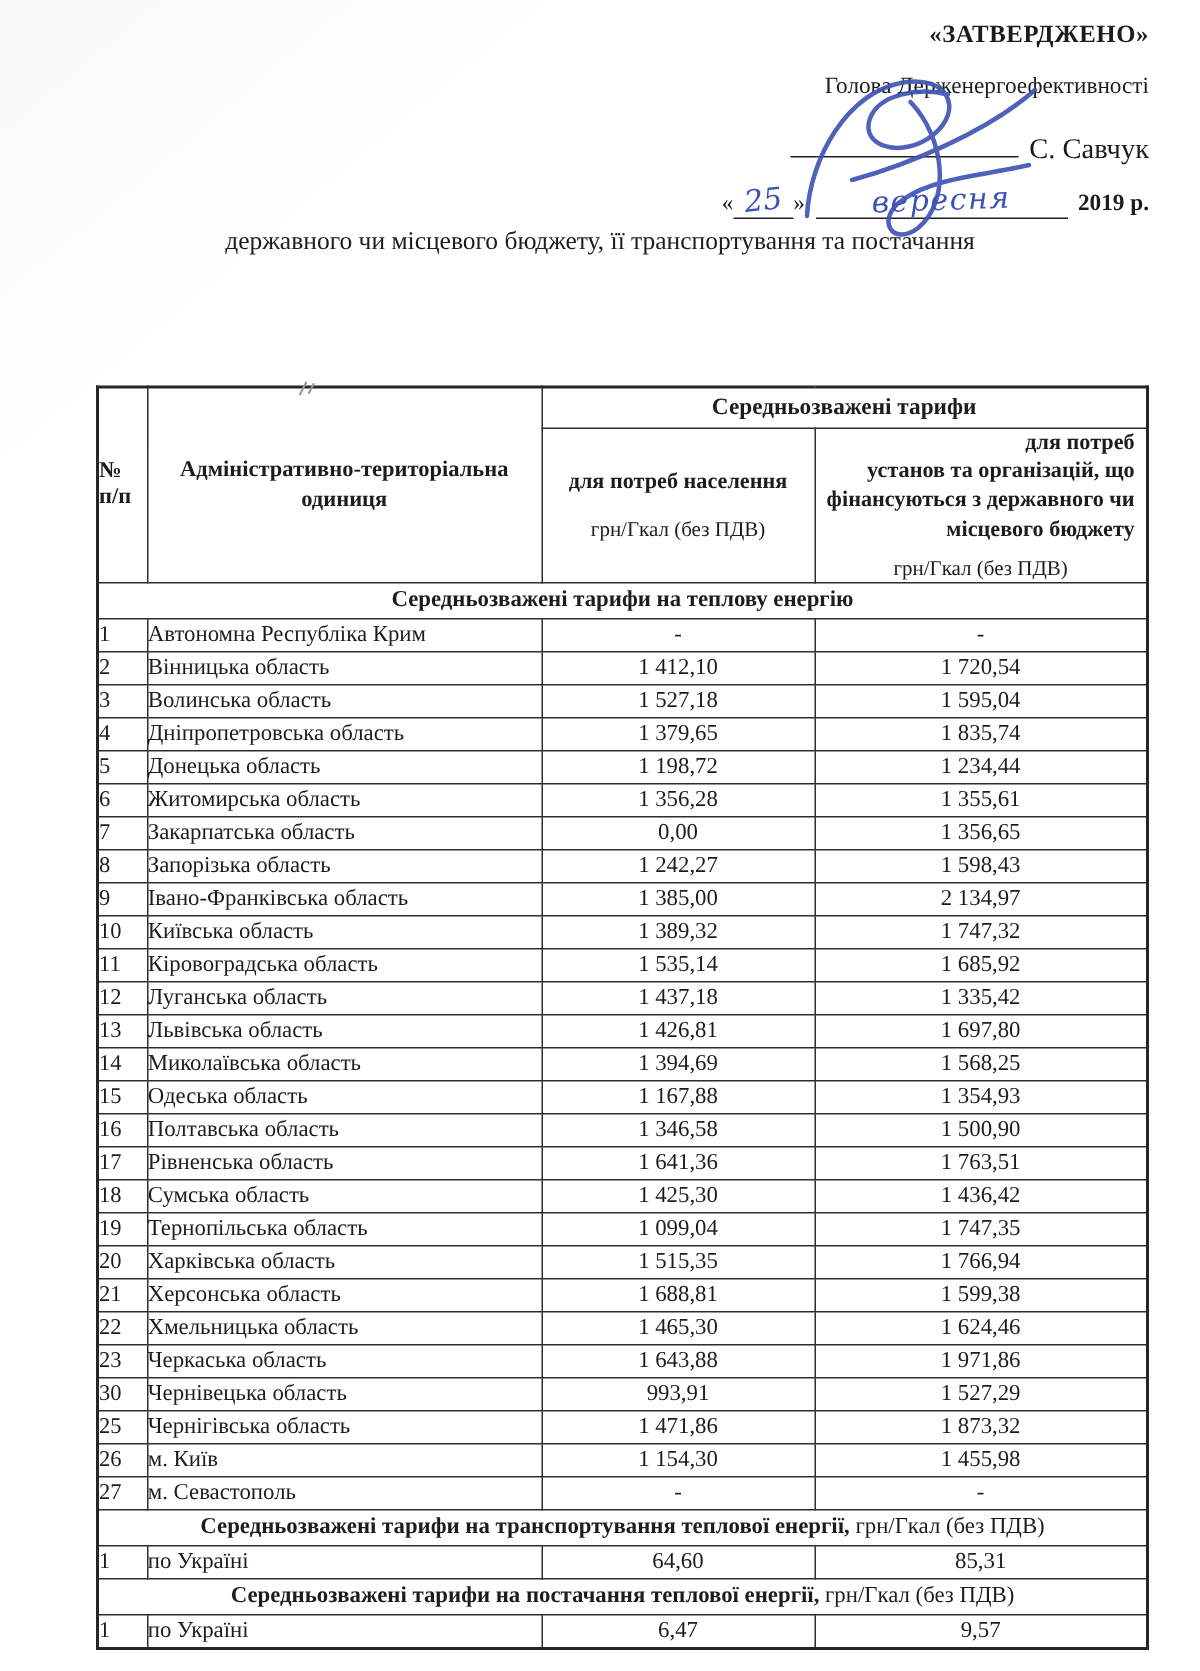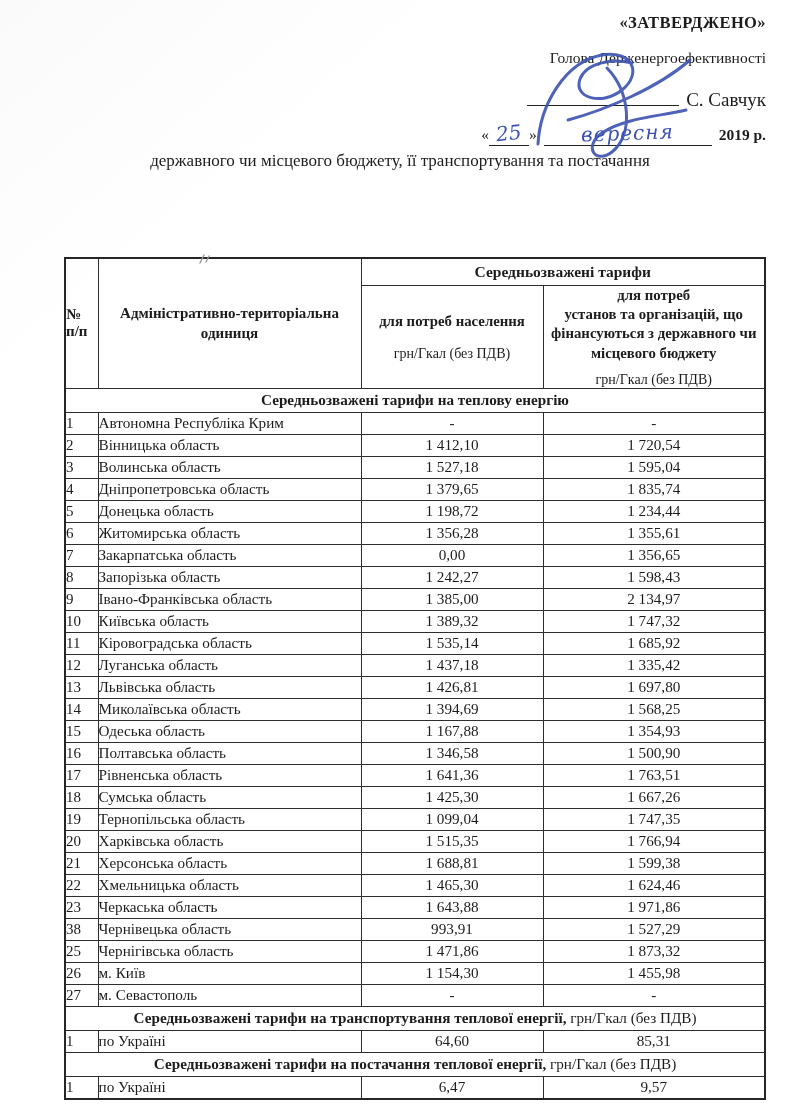--- a/index.html
+++ b/index.html
@@ -37,21 +37,21 @@
   
   .tariff-table { position:absolute; top:257px; left:64px; width:700px;
     border-collapse:collapse; table-layout:fixed; z-index:1;
     border:2px solid #262626; }
   .tariff-table td, .tariff-table th { border:1.5px solid #2d2d2d; padding:0; }
   .th-span { height:26px; font-weight:bold; font-size:15.5px;
     text-align:center; vertical-align:middle;margin-left:46px; }
   .th-num { font-weight:bold; font-size:15px; text-align:left; vertical-align:middle; }
   .th-admin { font-weight:bold; font-size:15px; text-align:center; vertical-align:middle;
     padding:0 14px; line-height:1.35; }
-  .th-sub { height:96px; text-align:center; vertical-align:middle; }
+  .th-sub { height:96px; text-align:right; vertical-align:middle; }
   .th-sub .inner { display:flex; flex-direction:column; justify-content:center;
     align-items:center; height:100%; }
   .lbl-bold { font-weight:bold; font-size:14.8px; line-height:1.3; white-space:pre-line; }
   .lbl-unit { font-size:14px; margin-top:14px; }
   .th-sub.orgs .lbl-unit { margin-top:9px; }
   .section-title { height:23px; text-align:center; vertical-align:middle;
     font-size:15.2px; border-top-width:2px; border-bottom-width:2px; }
   .section-title .b { font-weight:bold; }
   .c-num { height:21px; text-align:left; padding-left:6px; font-size:15px; }
   .c-region { text-align:left; padding-left:9px; font-size:15.2px; }
@@ -229,21 +229,21 @@
       <tr>
         <td class="c-num">17</td>
         <td class="c-region">Рівненська область</td>
         <td class="c-value-population">1 641,36</td>
         <td class="c-value-orgs">1 763,51</td>
       </tr>
       <tr>
         <td class="c-num">18</td>
         <td class="c-region">Сумська область</td>
         <td class="c-value-population">1 425,30</td>
-        <td class="c-value-orgs">1 667,26</td>
+        <td class="c-value-orgs">1 436,42</td>
       </tr>
       <tr>
         <td class="c-num">19</td>
         <td class="c-region">Тернопільська область</td>
         <td class="c-value-population">1 099,04</td>
         <td class="c-value-orgs">1 747,35</td>
       </tr>
       <tr>
         <td class="c-num">20</td>
         <td class="c-region">Харківська область</td>
@@ -262,21 +262,21 @@
         <td class="c-value-population">1 465,30</td>
         <td class="c-value-orgs">1 624,46</td>
       </tr>
       <tr>
         <td class="c-num">23</td>
         <td class="c-region">Черкаська область</td>
         <td class="c-value-population">1 643,88</td>
         <td class="c-value-orgs">1 971,86</td>
       </tr>
       <tr>
-        <td class="c-num">38</td>
+        <td class="c-num">30</td>
         <td class="c-region">Чернівецька область</td>
         <td class="c-value-population">993,91</td>
         <td class="c-value-orgs">1 527,29</td>
       </tr>
       <tr>
         <td class="c-num">25</td>
         <td class="c-region">Чернігівська область</td>
         <td class="c-value-population">1 471,86</td>
         <td class="c-value-orgs">1 873,32</td>
       </tr>

